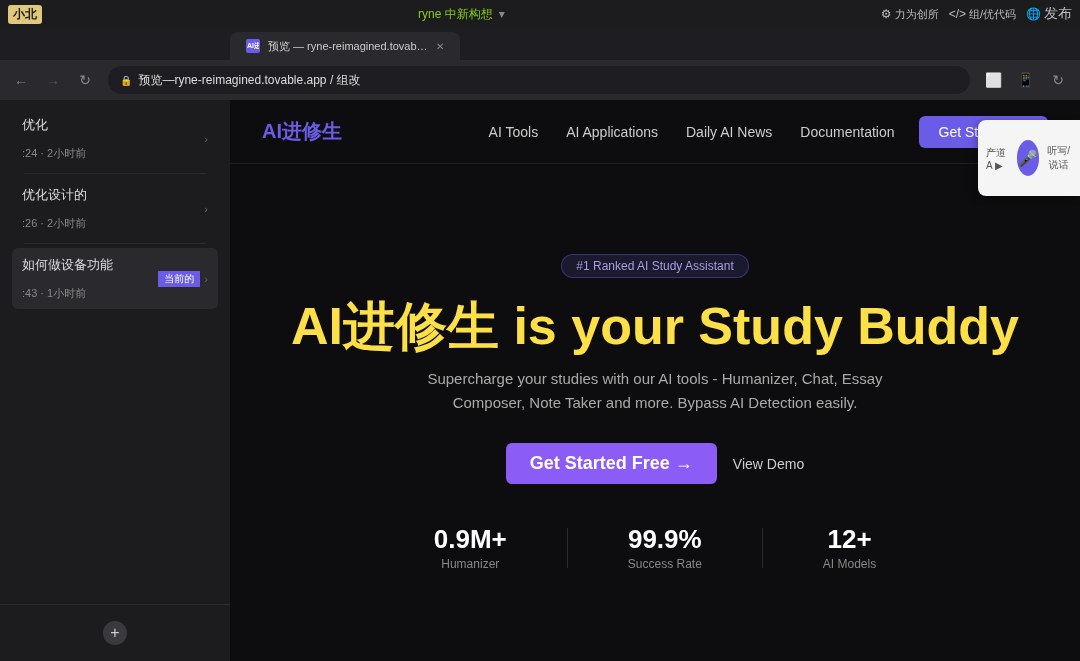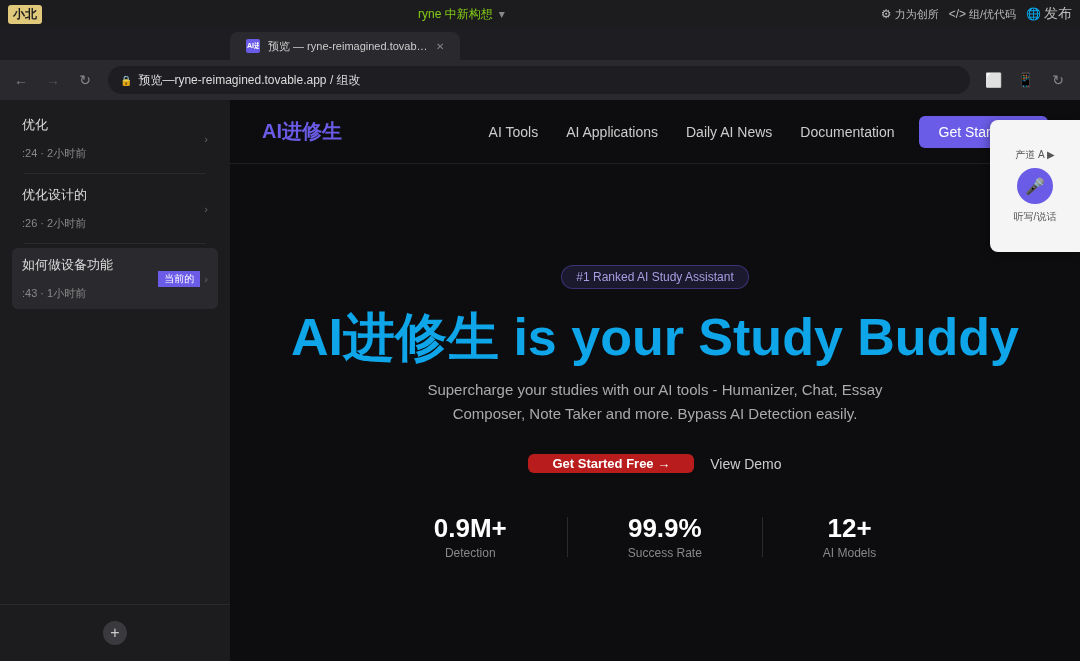--- a/index.html
+++ b/index.html
@@ -287,44 +287,44 @@
       color: #a89de0;
       font-size: 12px;
       padding: 4px 14px;
       border-radius: 20px;
       margin-bottom: 20px;
       display: inline-block;
     }
     .hero-title {
       font-size: 52px;
       font-weight: 800;
-      color: #0ea5e9;
+      color: #fde047;
       line-height: 1.1;
       margin-bottom: 12px;
       text-align: right;
     }
     .hero-desc {
       font-size: 15px;
       color: #aaa;
       max-width: 480px;
       line-height: 1.6;
       margin-bottom: 28px;
     }
     .hero-buttons {
       display: flex;
       align-items: center;
       gap: 16px;
       margin-bottom: 40px;
     }
     .hero-btn-primary {
-      background: #b91c1c;
+      background: #8b5cf6;
       color: white;
-      padding: 2px 24px;
+      padding: 10px 24px;
       border-radius: 6px;
-      font-size: 13px;
+      font-size: 18px;
       font-weight: 600;
       cursor: pointer;
       border: none;
       display: flex;
       align-items: center;
       gap: 6px;
     }
     .hero-btn-secondary {
       color: #ccc;
       font-size: 14px;
@@ -354,26 +354,26 @@
       width: 1px;
       height: 40px;
       background: #2a2a2e;
     }
 
     
     .floating-panel {
       position: absolute;
       right: 0;
       top: 20px;
-      width: 90px;
+      width: 102px;
       background: #f5f5f5;
       border-radius: 8px 0 0 8px;
-      padding: 28px 8px;
-      display: flex;
-      flex-direction: column;
+      padding: 20px 8px;
+      display: flex;
+      flex-direction: row;
       align-items: center;
       gap: 6px;
       box-shadow: -2px 2px 8px rgba(0,0,0,0.3);
     }
     .floating-panel-title {
       font-size: 10px;
       color: #555;
     }
     .floating-panel-mic {
       width: 36px;
@@ -507,21 +507,21 @@
         <div class="hero-badge">#1 Ranked AI Study Assistant</div>
         <h1 class="hero-title">AI进修生 is your Study Buddy</h1>
         <p class="hero-desc">Supercharge your studies with our AI tools - Humanizer, Chat, Essay Composer, Note Taker and more. Bypass AI Detection easily.</p>
         <div class="hero-buttons">
           <button class="hero-btn-primary">Get Started Free →</button>
           <button class="hero-btn-secondary">View Demo</button>
         </div>
         <div class="hero-stats">
           <div class="stat-item">
             <div class="stat-value">0.9M+</div>
-            <div class="stat-label">Detection</div>
+            <div class="stat-label">Humanizer</div>
           </div>
           <div class="stat-divider"></div>
           <div class="stat-item">
             <div class="stat-value">99.9%</div>
             <div class="stat-label">Success Rate</div>
           </div>
           <div class="stat-divider"></div>
           <div class="stat-item">
             <div class="stat-value">12+</div>
             <div class="stat-label">AI Models</div>

